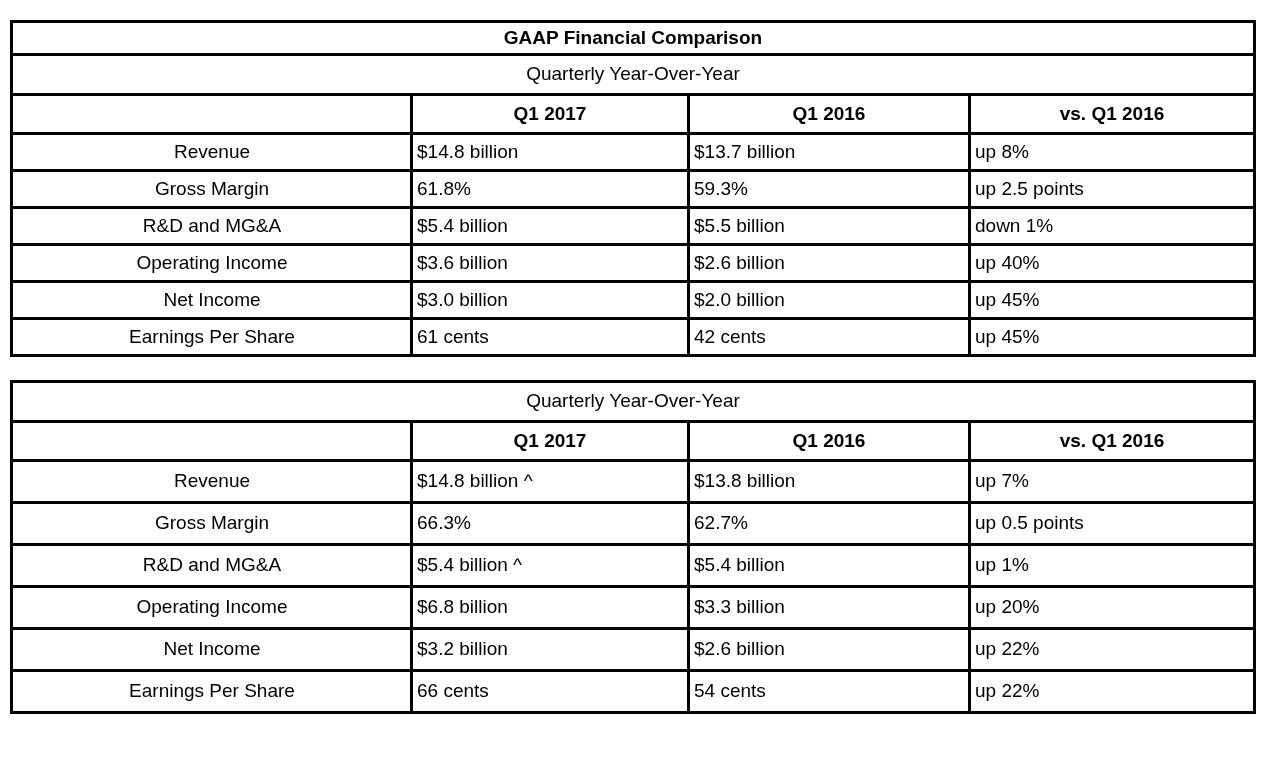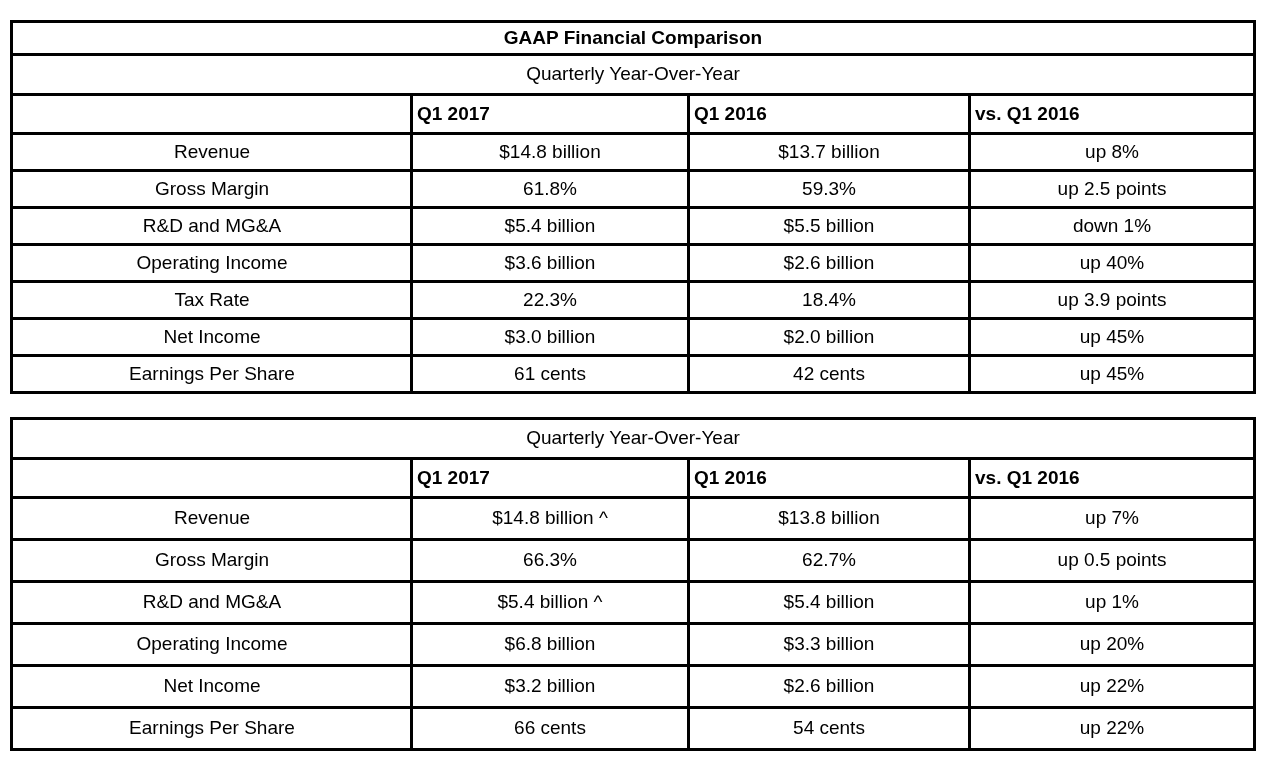--- a/index.html
+++ b/index.html
@@ -42,26 +42,26 @@
     text-align: center;
     height: 26px;
   }
   tr.subtitle-row th {
     font-weight: normal;
     text-align: center;
     height: 33px;
   }
   tr.header-row th {
     font-weight: bold;
-    text-align: left;
+    text-align: center;
     height: 32px;
   }
   table.fin-table td {
     font-weight: normal;
-    text-align: center;
+    text-align: left;
     height: 30px;
   }
   table.fin-table.second td {
     height: 35px;
   }
   table.fin-table td.row-label {
     text-align: center;
     padding-left: 5px;
   }
   col.c-label { width: 400px; }
@@ -112,26 +112,20 @@
           <td class="row-label">R&amp;D and MG&amp;A</td>
           <td>$5.4 billion</td>
           <td>$5.5 billion</td>
           <td>down 1%</td>
         </tr>
         <tr>
           <td class="row-label">Operating Income</td>
           <td>$3.6 billion</td>
           <td>$2.6 billion</td>
           <td>up 40%</td>
-        </tr>
-        <tr>
-          <td class="row-label">Tax Rate</td>
-          <td>22.3%</td>
-          <td>18.4%</td>
-          <td>up 3.9 points</td>
         </tr>
         <tr>
           <td class="row-label">Net Income</td>
           <td>$3.0 billion</td>
           <td>$2.0 billion</td>
           <td>up 45%</td>
         </tr>
         <tr>
           <td class="row-label">Earnings Per Share</td>
           <td>61 cents</td>

